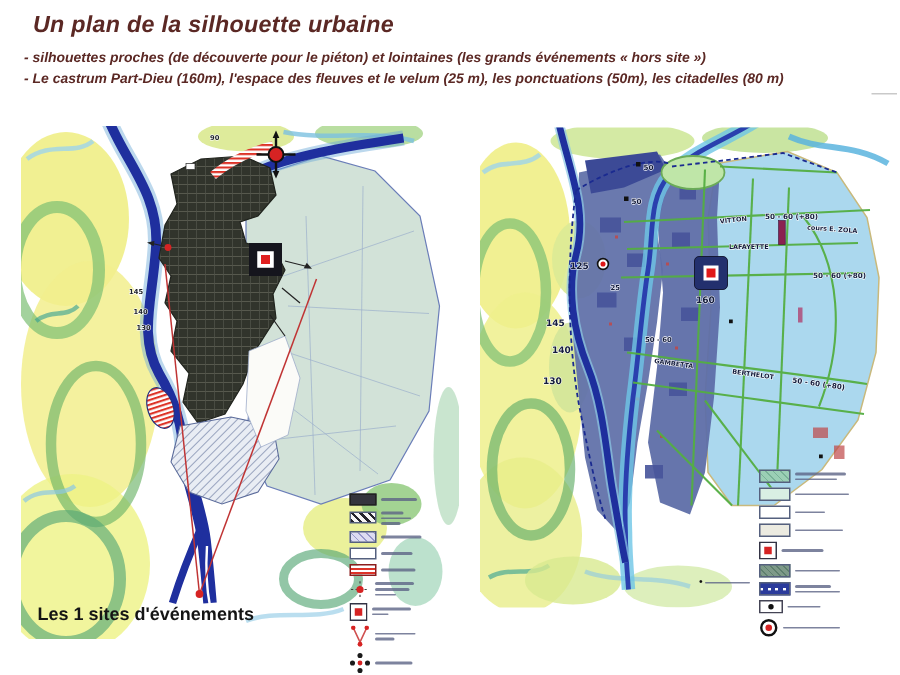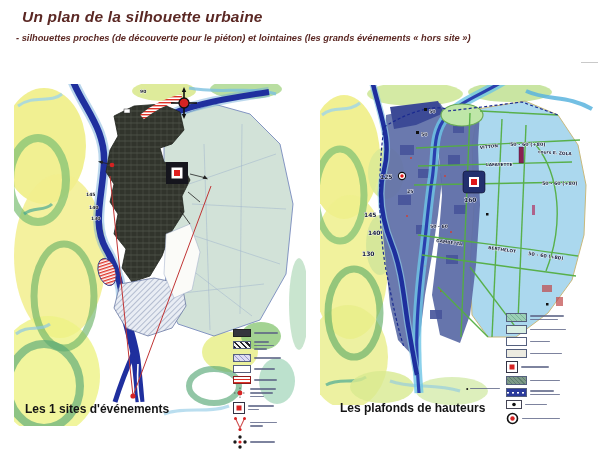--- a/index.html
+++ b/index.html
@@ -43,20 +43,21 @@
   .note{position:absolute;left:466px;top:385px;display:flex;align-items:center;gap:2px;}
   .note .b{font-size:7px;color:#111;line-height:1;}
 </style>
 </head>
 <body>
 
 <div class="slide">
 
   <div class="title">Un plan de la silhouette urbaine</div>
   <div class="bullet b1">- silhouettes proches (de découverte pour le piéton) et lointaines (les grands événements  « hors site »)</div>
+  <div class="bullet b2">- Le castrum Part-Dieu (160m), l'espace des fleuves et le velum  (25 m), les ponctuations (50m), les citadelles  (80 m)</div>
   <div class="topdash"></div>
 
   <div class="mapwrap lm">
   <svg id="left-svg" width="292" height="342" viewBox="0 0 292 342">
     <defs>
       <pattern id="grayhatch" width="4" height="4" patternUnits="userSpaceOnUse" patternTransform="rotate(45)">
         <rect width="4" height="4" fill="#e9edf4"></rect>
             <line x1="0" y1="0" x2="0" y2="4" stroke="#7d8bac" stroke-width="1"></line>
       </pattern>
       <pattern id="redstripe" width="3" height="3" patternUnits="userSpaceOnUse">
@@ -449,14 +450,13 @@
           <span class="tline" style="width: 38px;"></span>
         </div>
       </div>
     </div>
   <div class="note">
     <span class="b">•</span>
     <span class="tline" style="width:30px"></span>
   </div>
 
   <div class="caption cap-left">Les 1 sites d'événements</div>
-  <div class="caption cap-right">Les plafonds de hauteurs</div>
 </div>
 
 </body></html>

